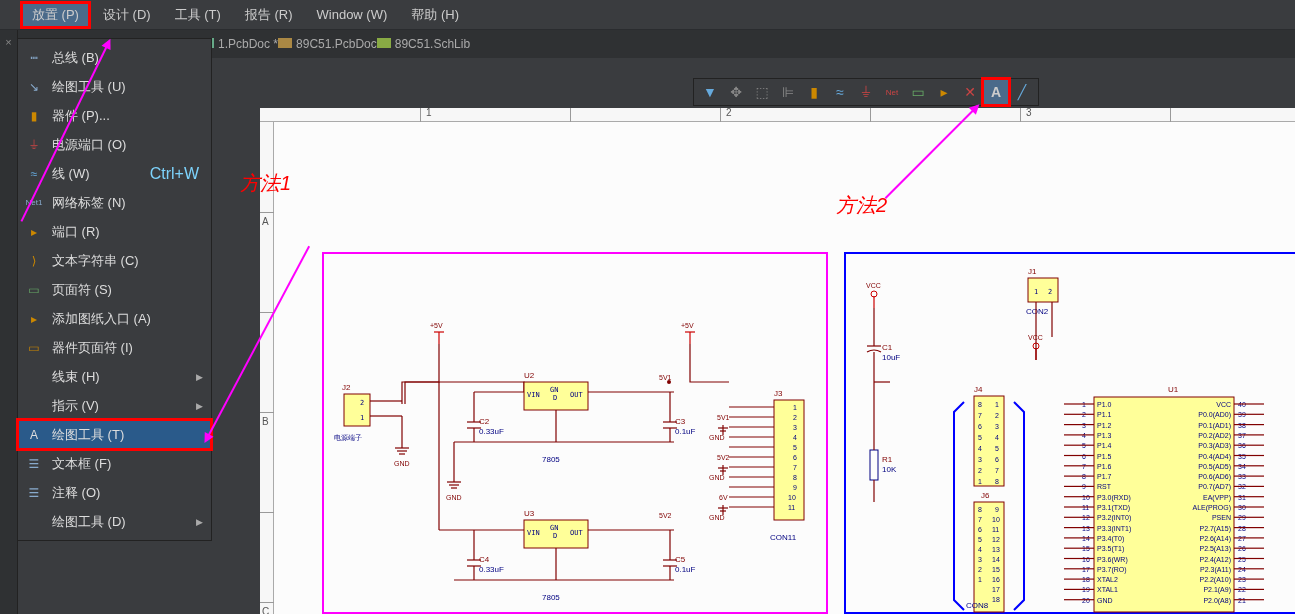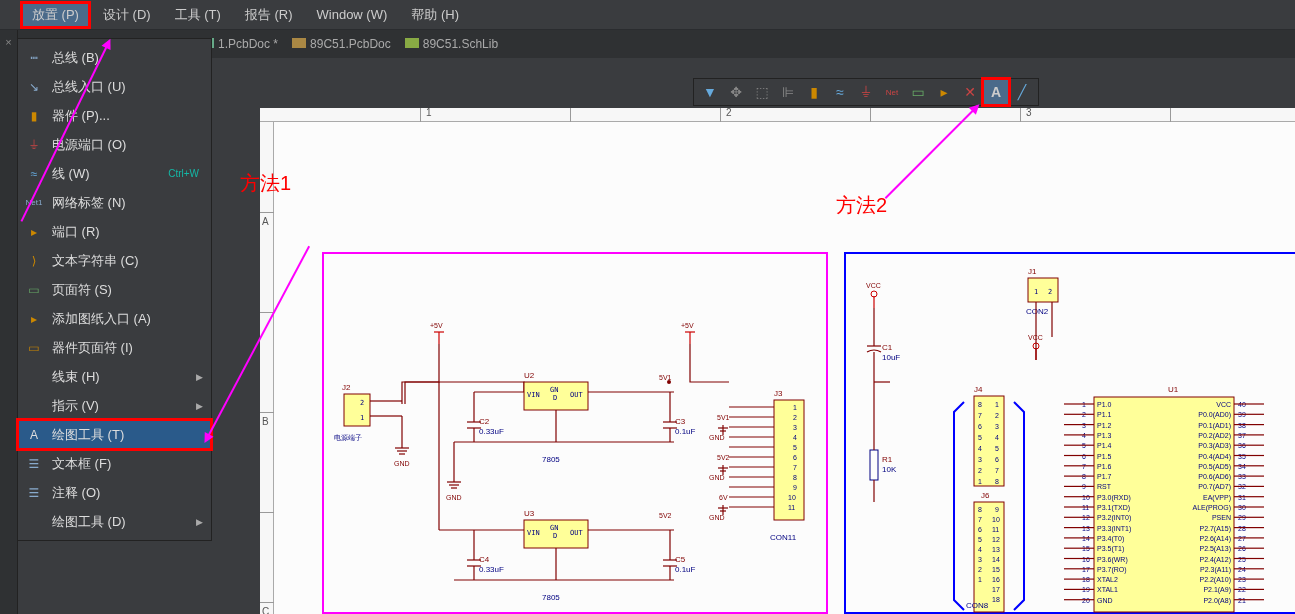--- a/index.html
+++ b/index.html
@@ -5,30 +5,30 @@
 * { margin: 0; padding: 0; box-sizing: border-box; font-family: "Segoe UI", Arial, sans-serif; }
 body { background: #3a3c3f; width: 1295px; height: 614px; overflow: hidden; position: relative; color: #cccccc; font-size: 13px; }
 
 
 .menubar { background: #3a3c3f; height: 30px; display: flex; align-items: center; padding-left: 20px; border-bottom: 1px solid #2a2c2f; }
 .menubar-item { padding: 10px 12px; cursor: pointer; }
 .menubar-item.active { background: #4a6a8a; }
 .menubar-item.highlighted { border: 3px solid #ff0000; padding: 2px 9px; }
 
 
-.tabstrip { background: #2f3133; height: 28px; display: flex; align-items: center; padding-left: 200px; gap: 14px; font-size: 12px; color: #aaa; }
+.tabstrip { background: #2f3133; height: 28px; display: flex; align-items: center; padding-left: 200px; font-size: 12px; color: #aaa; }
 .tabstrip .icon { width: 14px; height: 10px; display: inline-block; background: #6a8; margin-right: 4px; }
 
 
 .dropdown { position: absolute; left: 17px; top: 38px; width: 195px; background: #3a3c3f; border: 1px solid #222; z-index: 100; padding: 4px 0; }
 .dropdown-item { display: flex; align-items: center; padding: 4px 12px 4px 8px; cursor: pointer; height: 29px; color: #ddd; position: relative; }
 .dropdown-item.selected { background: #2a5a8a; outline: 3px solid #ff0000; outline-offset: -1px; }
 .dropdown-item .icon { width: 16px; height: 16px; margin-right: 10px; display: flex; align-items: center; justify-content: center; color: #88aacc; font-size: 12px; }
 .dropdown-item .arrow { position: absolute; right: 8px; font-size: 9px; color: #aaa; }
-.dropdown-item .shortcut { position: absolute; right: 12px; color: #14b8a6; font-size: 10px; }
+.dropdown-item .shortcut { position: absolute; right: 12px; color: #7dd3fc; font-size: 16px; }
 
 
 .floating-toolbar { position: absolute; right: 256px; top: 78px; height: 28px; background: #3a3c3f; border: 1px solid #222; display: flex; align-items: center; padding: 0 4px; gap: 2px; z-index: 50; }
 .tb-btn { width: 24px; height: 24px; display: flex; align-items: center; justify-content: center; cursor: pointer; font-size: 14px; color: #ccc; }
 .tb-btn.text-icon { background: #4a6a8a; outline: 3px solid #ff0000; font-weight: bold; }
 
 
 .canvas-wrap { position: absolute; left: 260px; top: 108px; width: 1035px; height: 506px; background: #f7f7f7; overflow: hidden; }
 .ruler-h { position: absolute; left: 0; top: 0; right: 0; height: 14px; background: #f7f7f7; border-bottom: 1px solid #aaa; }
 .ruler-h .tick { position: absolute; top: 0; width: 1px; height: 14px; background: #999; }
@@ -52,21 +52,21 @@
 
 .chip { fill: #ffff99; stroke: #800000; stroke-width: 1; }
 .chiptext { font-size: 7px; fill: #000080; font-family: monospace; }
 .reftext { font-size: 8px; fill: #800000; font-family: sans-serif; }
 .valtext { font-size: 8px; fill: #000080; font-family: sans-serif; }
 .nettext { font-size: 7px; fill: #800000; font-family: sans-serif; }
 
 
 .arrow-line { position: absolute; background: #ff00ff; transform-origin: 0 0; height: 2px; z-index: 200; }
 .arrow-line::after { content: ''; position: absolute; left: -8px; top: -4px; border: 5px solid transparent; border-right: 10px solid #ff00ff; }
-.method-label { position: absolute; color: #ff0000; font-size: 20px; z-index: 201; }
+.method-label { position: absolute; color: #ff0000; font-size: 20px; z-index: 201; font-style: italic; }
 
 .left-gutter { position: absolute; left: 0; top: 30px; width: 18px; height: 584px; background: #2f3133; border-right: 1px solid #222; z-index: 10; }
 .left-gutter .x { color: #888; font-size: 11px; padding: 6px 4px; display: block; text-align: center; cursor: pointer; }
 </style>
 </head>
 <body>
 
 <div class="menubar">
   <div class="menubar-item highlighted active">放置 (P)</div>
   <div class="menubar-item">设计 (D)</div>
@@ -86,21 +86,21 @@
   <span><span class="icon" style="background:#8a4"></span><span>89C51.SchLib</span></span>
 </div>
 
 <div class="dropdown">
   <div class="dropdown-item">
       <span class="icon">┉</span>
       <span>总线 (B)</span>
     </div>
   <div class="dropdown-item">
       <span class="icon">↘</span>
-      <span>总线入口 (U)</span>
+      <span>绘图工具 (U)</span>
     </div>
   <div class="dropdown-item">
       <span class="icon" style="color:#cc8800">▮</span>
       <span>器件 (P)...</span>
     </div>
   <div class="dropdown-item">
       <span class="icon" style="color:#cc4444">⏚</span>
       <span>电源端口 (O)</span>
     </div>
   <div class="dropdown-item">

